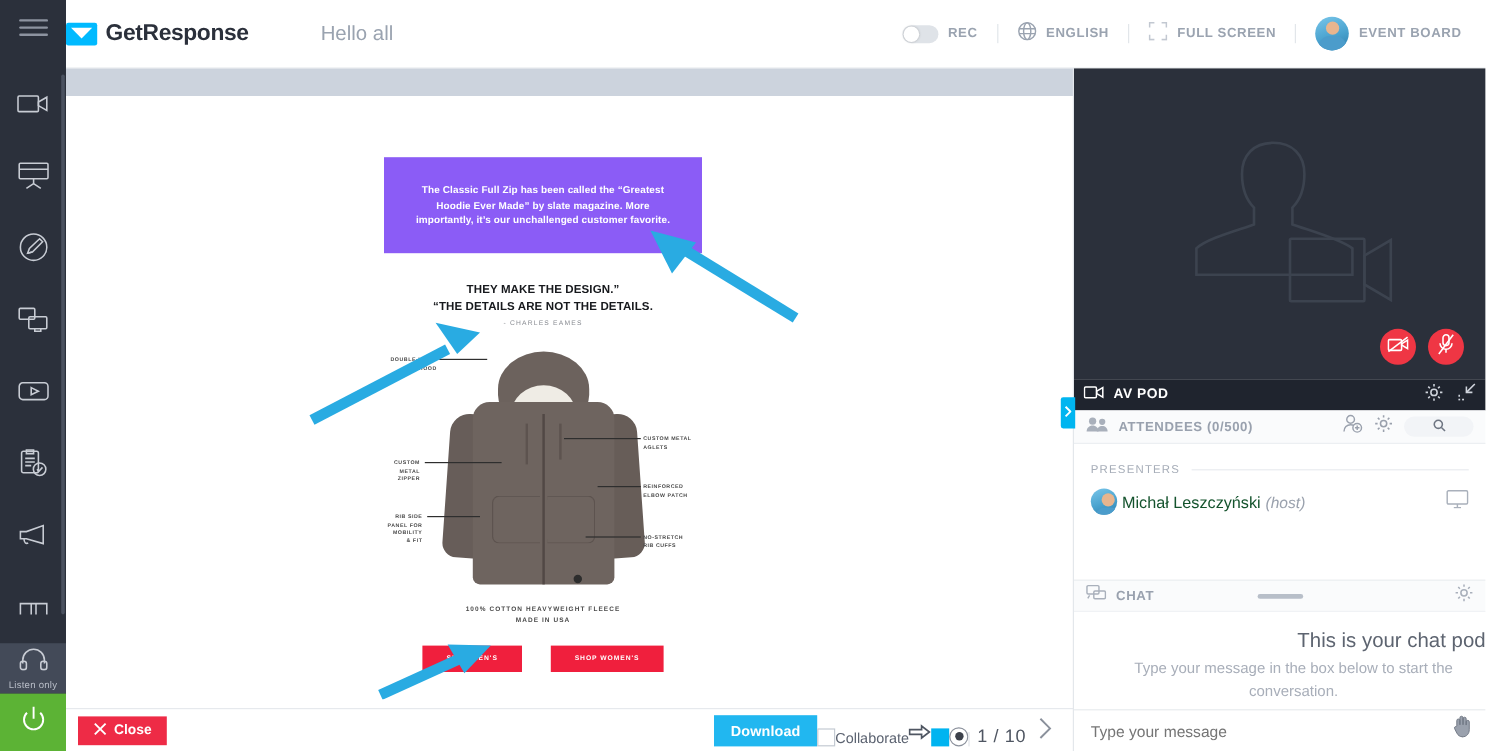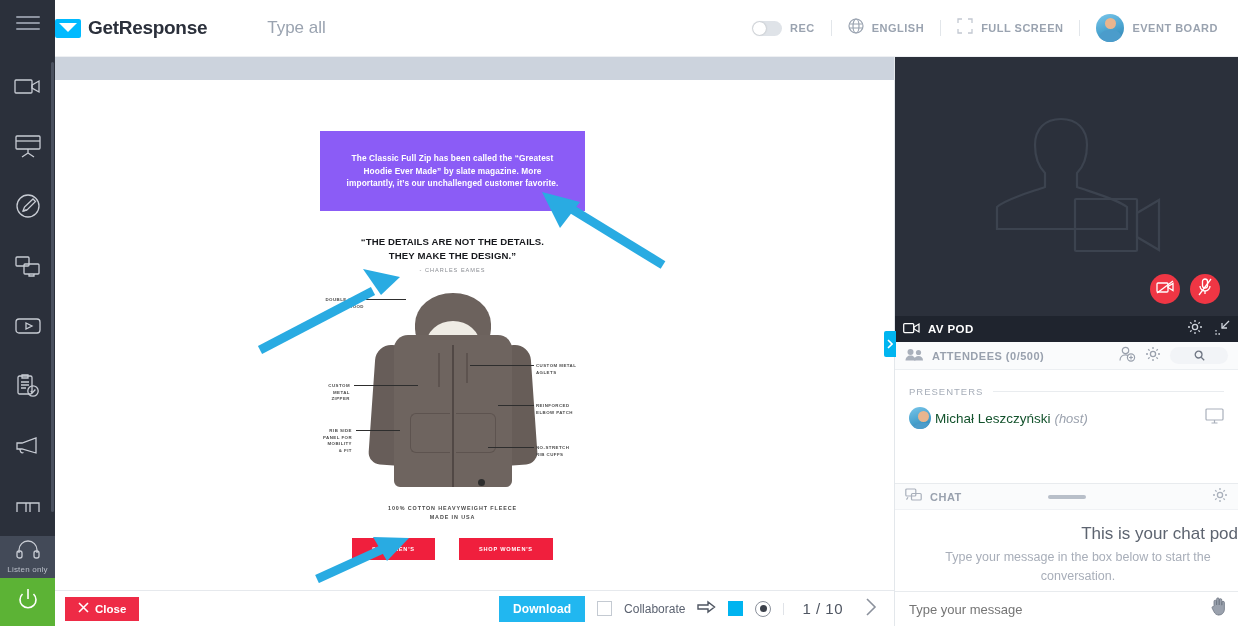--- a/index.html
+++ b/index.html
@@ -172,21 +172,21 @@
   .toolbar {
     position: absolute; left: 55px; top: 590px; width: 840px; height: 36px;
     background: #ffffff; border-top: 1px solid #e6e9ed;
     display: flex; align-items: center;
   }
   .close-btn {
     margin-left: 10px; background: #ee2b46; color: #fff; height: 24px;
     display: flex; align-items: center; gap: 6px; padding: 0 13px;
     font-size: 11.5px; font-weight: bold; cursor: pointer;
   }
-  .tb-center { margin-left: auto; display: flex; align-items: center; padding-right: 14px; gap: 12px; }
+  .tb-center { margin-left: auto; display: flex; align-items: flex-end; padding-right: 14px; gap: 0; }
   .download-btn {
     background: #21b7f0; color: #fff; font-size: 12px; font-weight: bold;
     padding: 6px 14px; cursor: pointer; letter-spacing: .1px;
   }
   .checkbox { width: 15px; height: 15px; border: 1px solid #c4cad2; background: #fff; cursor: pointer; }
   .collab-label { font-size: 12px; color: #5b6270; cursor: pointer; }
   .swatch { width: 15px; height: 15px; background: #00b4f0; cursor: pointer; }
   .dotbtn {
     width: 16px; height: 16px; border: 1.5px solid #8b919c; border-radius: 50%;
     display: flex; align-items: center; justify-content: center; cursor: pointer;
@@ -377,21 +377,21 @@
 
   <div class="header">
     <div class="brand">
       <span class="brand-mark">
         <svg width="18" height="11" viewBox="0 0 18 11" fill="#ffffff">
             <path d="M0 0h18L9 9z"></path>
           </svg>
       </span>
       <span class="brand-name">GetResponse</span>
     </div>
-    <div class="room-title">Type all</div>
+    <div class="room-title">Hello all</div>
 
     <div class="header-right">
       <div class="hitem">
         <span class="toggle"></span>
         <span class="hlabel">REC</span>
       </div>
       <span class="hsep"></span>
       <div class="hitem">
         <span>
           <svg width="16" height="16" viewBox="0 0 16 16" fill="none" stroke="#9aa3b0" stroke-width="1.2">
@@ -422,22 +422,22 @@
   <div class="stage">
     <div class="stage-strip"></div>
     <div class="slide-wrap">
       <div class="slide">
 
         <div class="blackbox">
           <p>The Classic Full Zip has been called the “Greatest Hoodie Ever Made” by slate magazine. More importantly, it’s our unchallenged customer favorite.</p>
         </div>
 
         <div class="quote">
+          <div class="q1">THEY MAKE THE DESIGN.”</div>
           <div class="q1">“THE DETAILS ARE NOT THE DETAILS.</div>
-          <div class="q1">THEY MAKE THE DESIGN.”</div>
           <div class="q2">- CHARLES EAMES</div>
         </div>
 
         <div class="product">
           <div class="hoodie">
             <div class="sleeve-l"></div>
             <div class="sleeve-r"></div>
             <div class="hood"></div>
             <div class="hood-inner"></div>
             <div class="body"></div>

